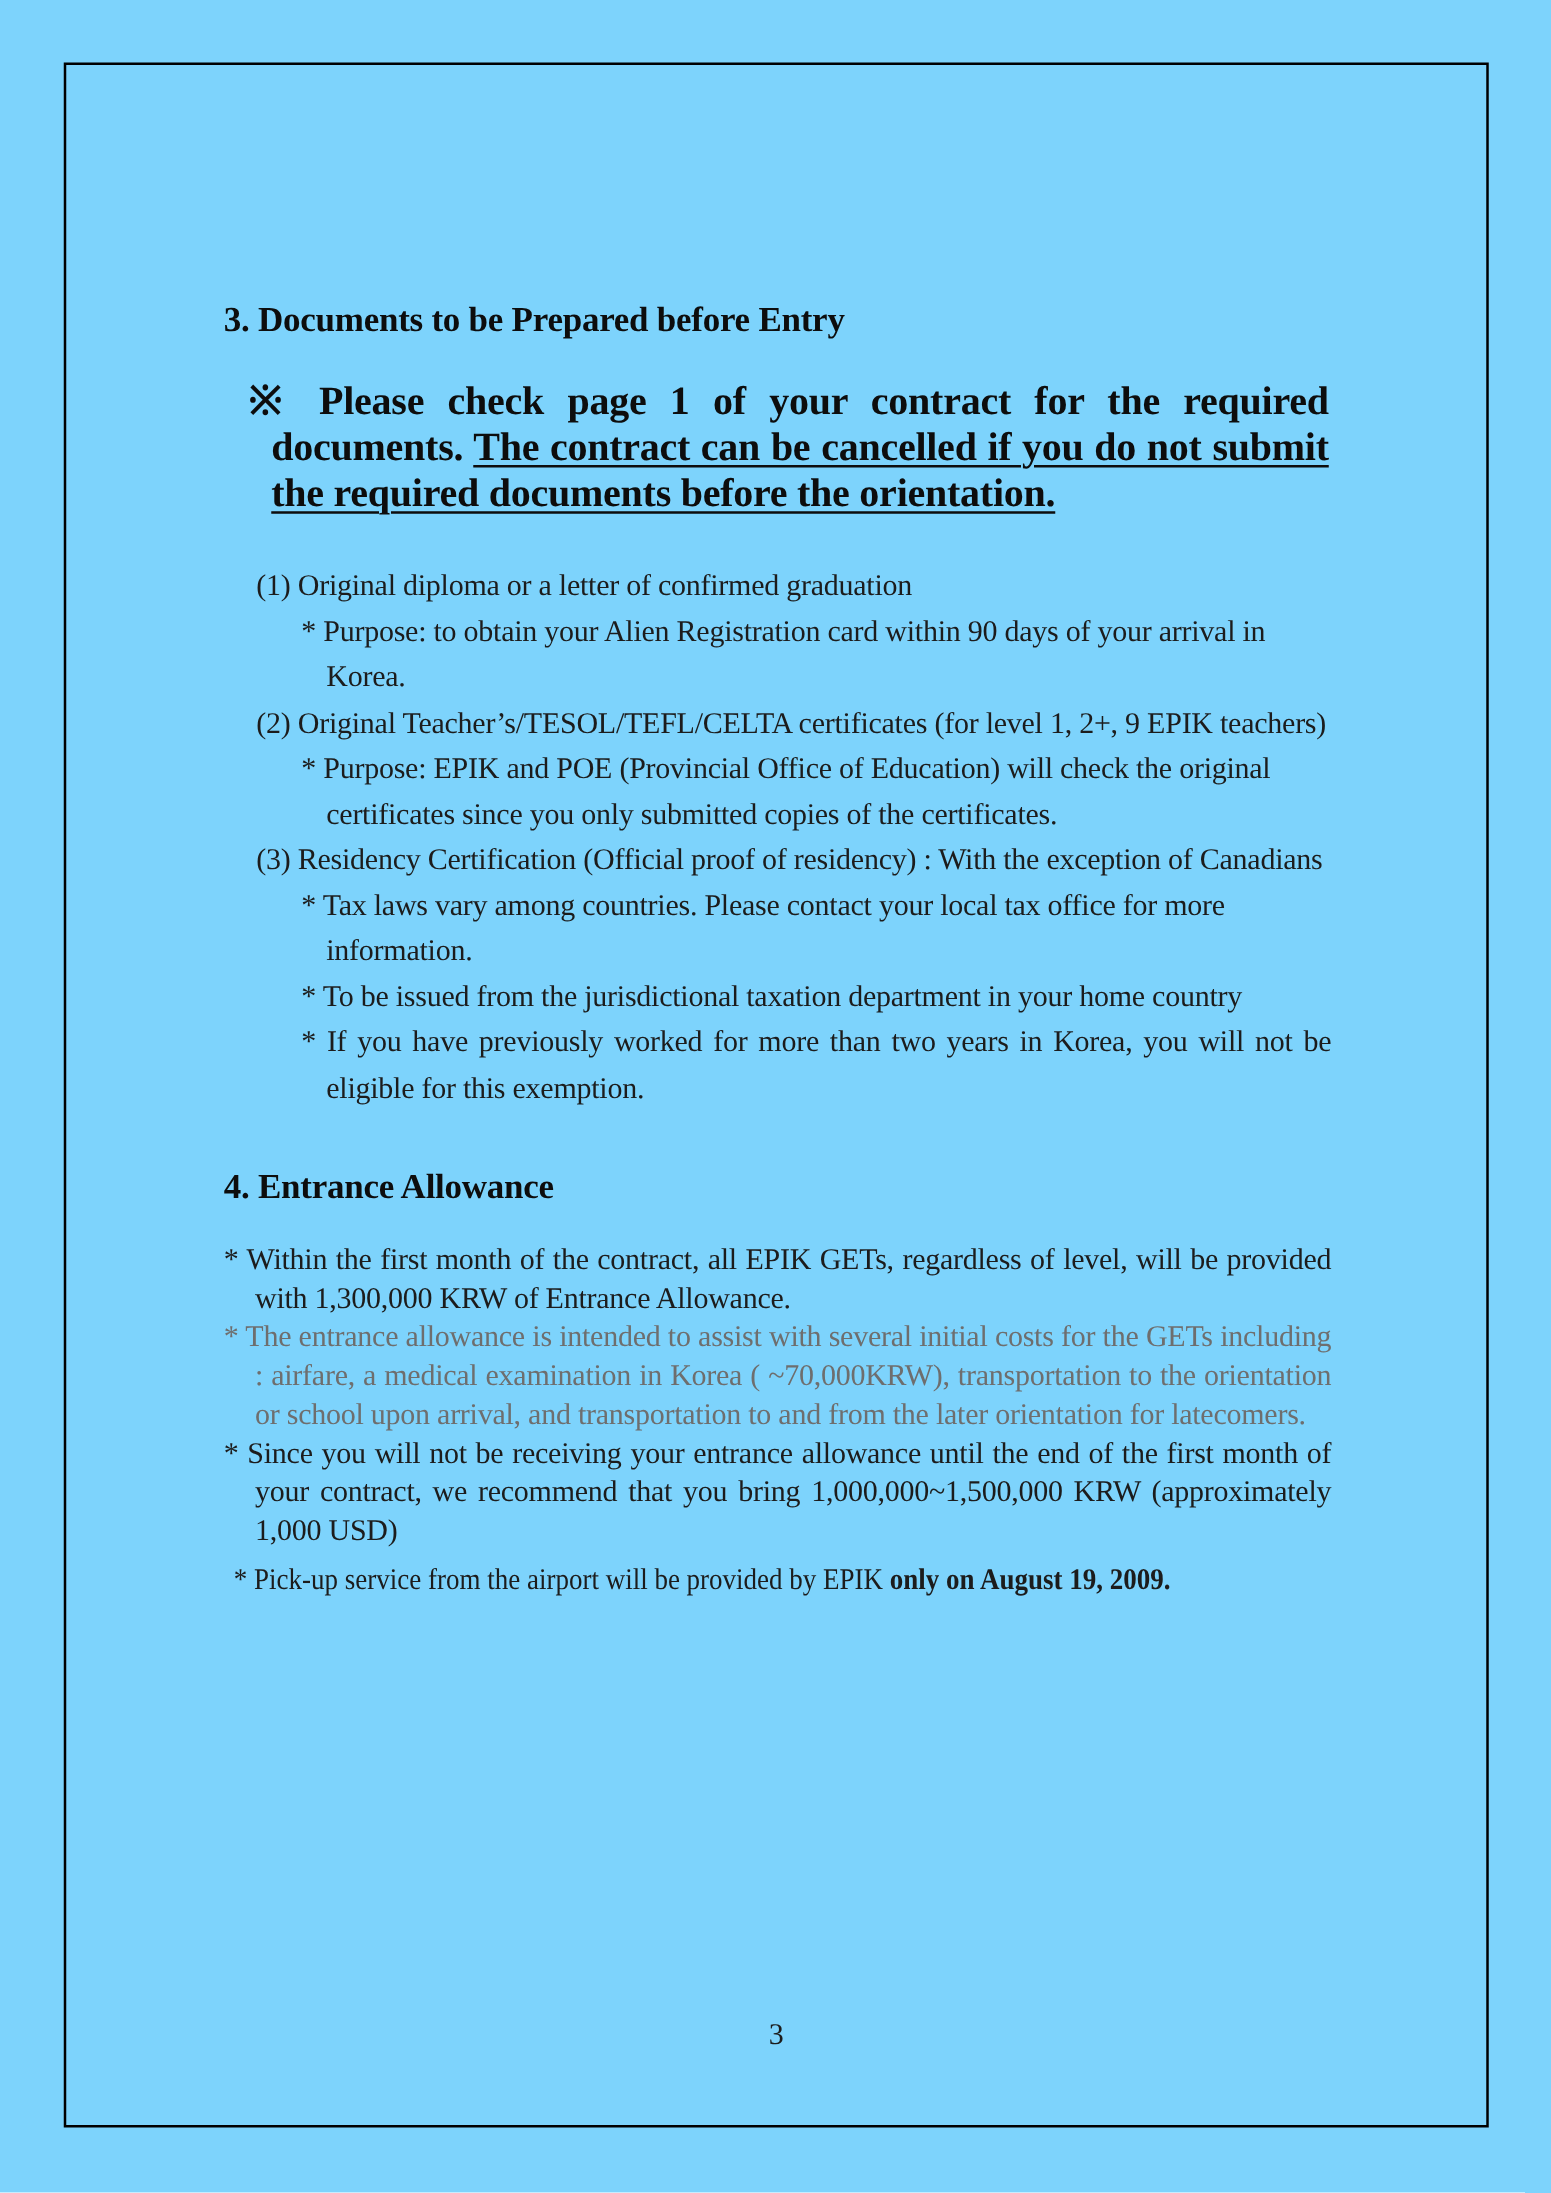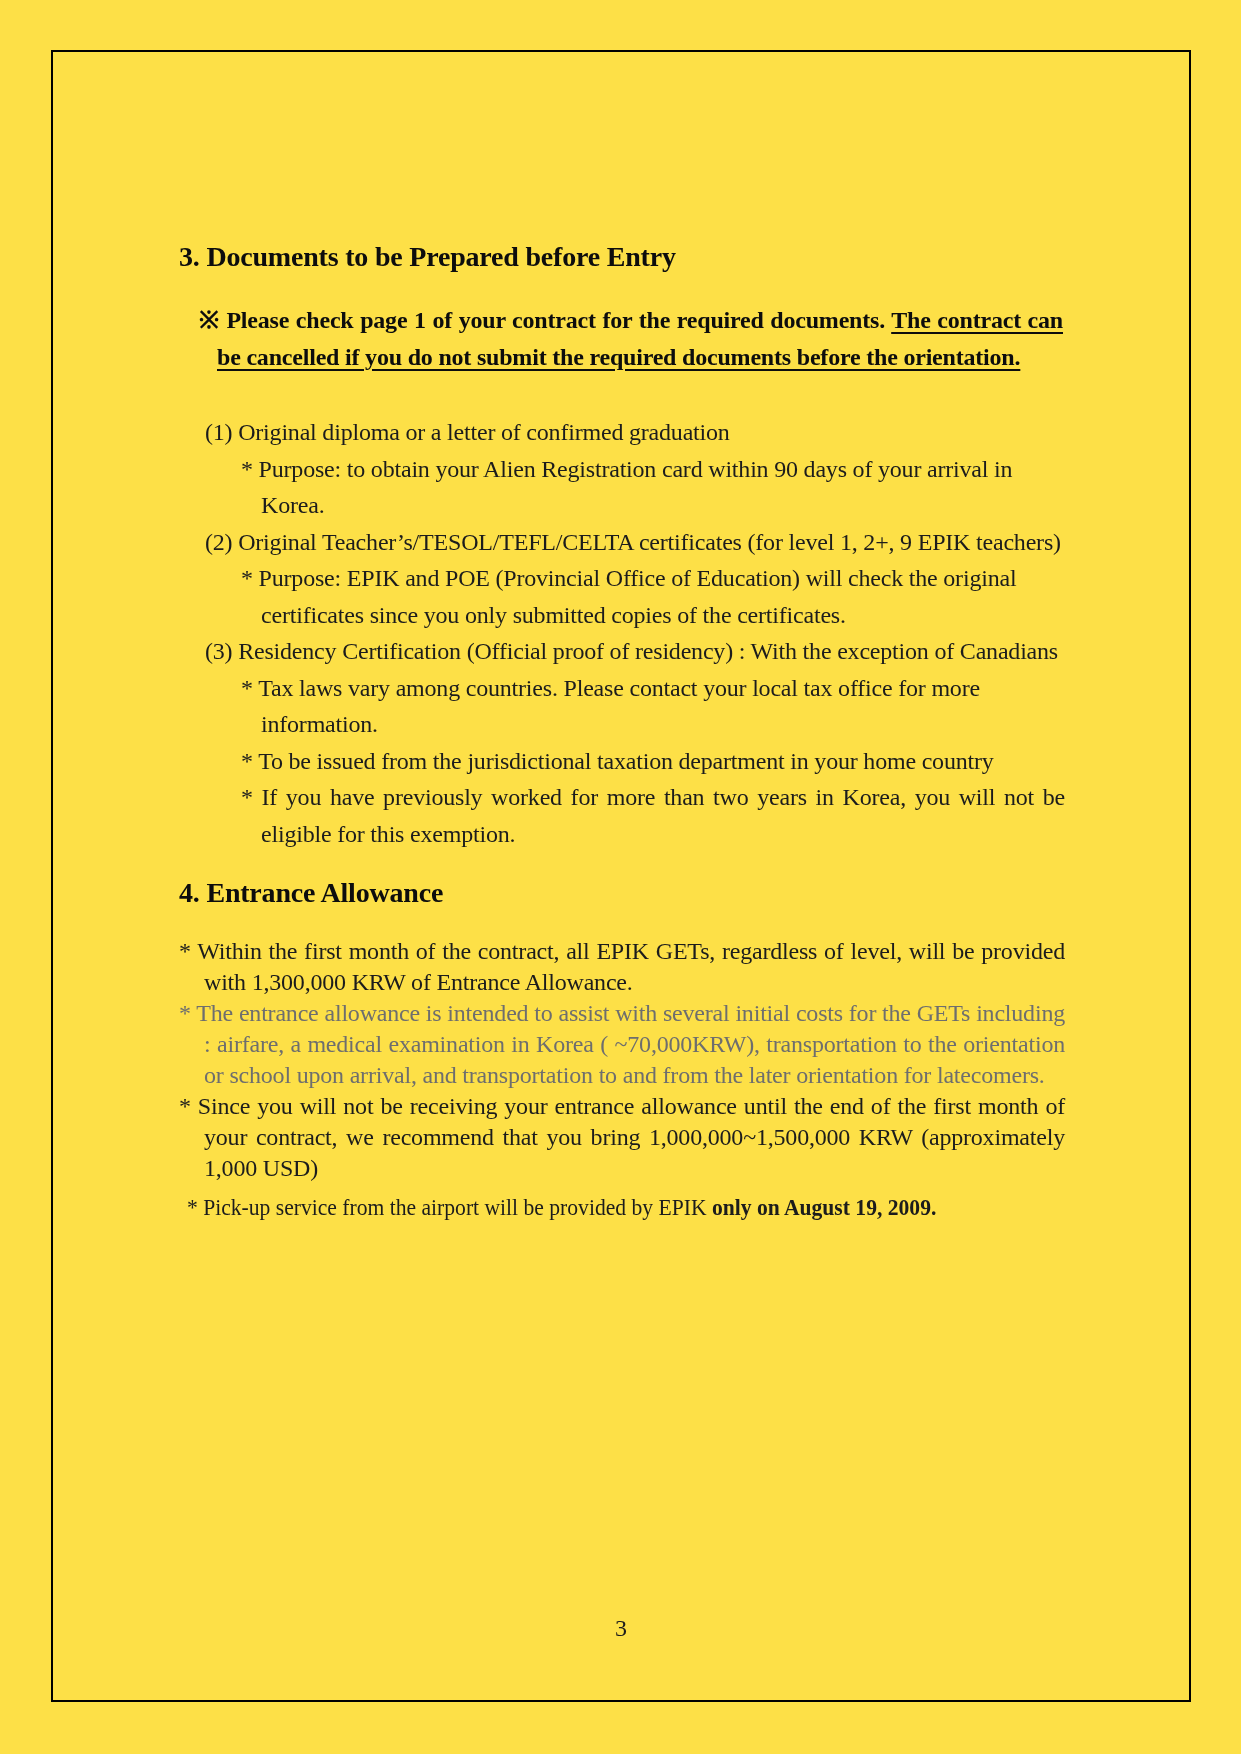--- a/index.html
+++ b/index.html
@@ -1,49 +1,49 @@
 <!DOCTYPE html>
 <html><head>
 <meta charset="utf-8">
 <style>
   * { margin:0; padding:0; box-sizing:border-box; }
   html,body { background:#ffffff; }
   .page {
     position:relative;
     width:1241px; height:1754px;
-    background:#fde047;
+    background:#7dd3fc;
     font-family:"Liberation Serif","DejaVu Serif",serif;
     color:#1c1c1c;
     overflow:hidden;
   }
   .frame {
     position:absolute; left:51px; top:50px;
     width:1140px; height:1652px;
     border:2px solid #000000;
   }
   .content { padding:186px 124px 0 126px; }
 
   .h { font-weight:bold; color:#0d0d0d; font-size:28px; line-height:38px; letter-spacing:-0.2px; }
 
   .notice {
     margin:26px 0 0 20px;
     width:864px;
     padding-left:18px; text-indent:-18px;
     text-align:justify;
-    font-weight:bold; font-size:24px; line-height:37px; letter-spacing:-0.2px;
+    font-weight:bold; font-size:32px; line-height:37px; letter-spacing:-0.2px;
     color:#0d0d0d;
   }
   .u { text-decoration:underline; text-decoration-thickness:2px; text-underline-offset:4px; }
 
   .items { margin-top:38px; font-size:24px; line-height:36.5px; letter-spacing:-0.2px; }
   .item { margin-left:26px; padding-left:46px; text-indent:-46px; }
   .just { text-align:justify; }
   .sub  { margin-left:62px; padding-left:20px; text-indent:-20px; }
 
-  .s4t { margin-top:22px; }
+  .s4t { margin-top:42px; }
   .b4wrap { margin-top:24px; }
   .b4 {
     font-size:24px; line-height:31px; letter-spacing:-0.2px;
     padding-left:25px; text-indent:-25px;
     text-align:justify;
   }
   .b4.muted { color:#6e6e6e; }
 
   .s5t { margin-top:22px; }
   .s5line {

